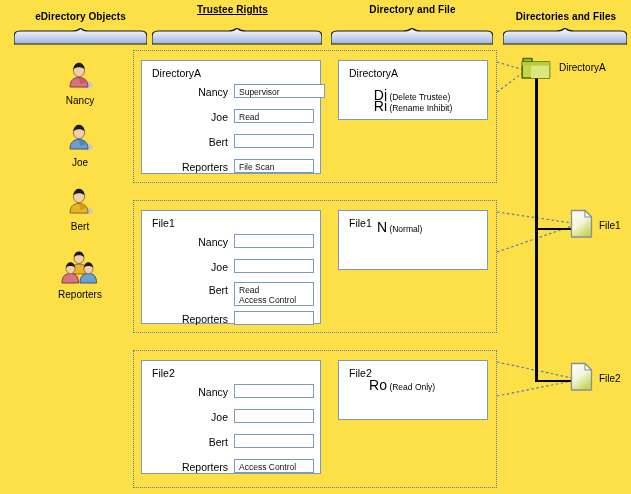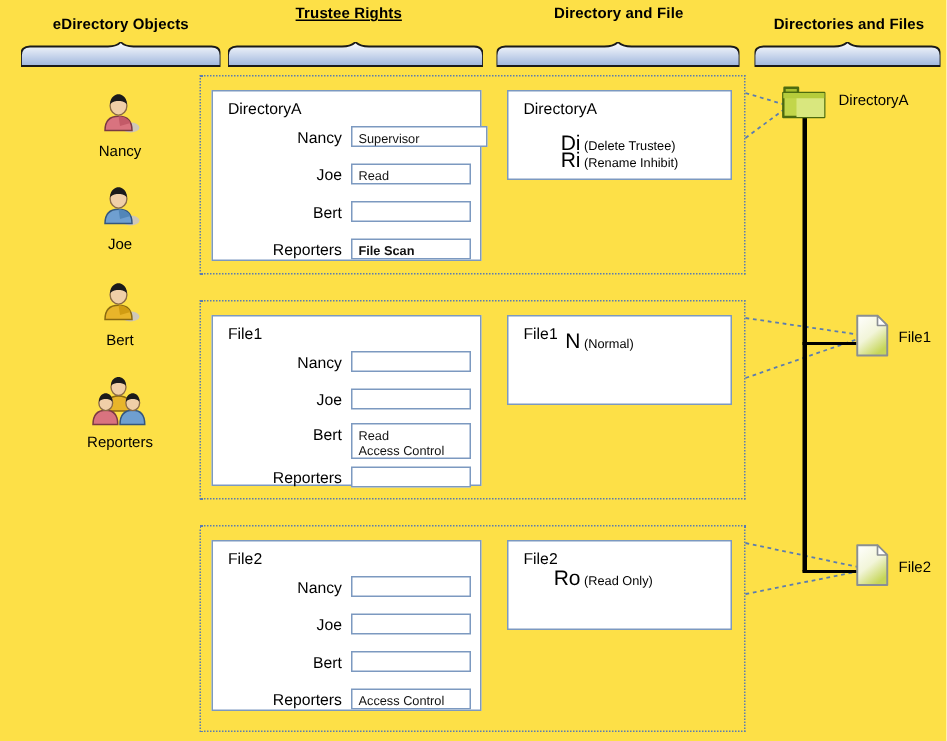--- a/index.html
+++ b/index.html
@@ -279,21 +279,21 @@
     <div class="t-row" style="top:48px;">
       <div class="t-label" style="left:0;width:86px;">Joe</div>
       <div class="t-field" style="left:92px;top:0;width:80px;height:14px;">Read</div>
     </div>
     <div class="t-row" style="top:73px;">
       <div class="t-label" style="left:0;width:86px;">Bert</div>
       <div class="t-field" style="left:92px;top:0;width:80px;height:14px;"></div>
     </div>
     <div class="t-row" style="top:98px;">
       <div class="t-label" style="left:0;width:86px;">Reporters</div>
-      <div class="t-field" style="left:92px;top:0;width:80px;height:14px;font-weight:bold;">File Scan</div>
+      <div class="t-field" style="left:92px;top:0;width:80px;height:14px;">File Scan</div>
     </div>
   </div>
 
   <div class="panel" style="left:141px;top:210px;width:180px;height:114px;">
     <div class="panel-title">File1</div>
 
     <div class="t-row" style="top:23px;">
       <div class="t-label" style="left:0;width:86px;">Nancy</div>
       <div class="t-field" style="left:92px;top:0;width:80px;height:14px;"></div>
     </div>

